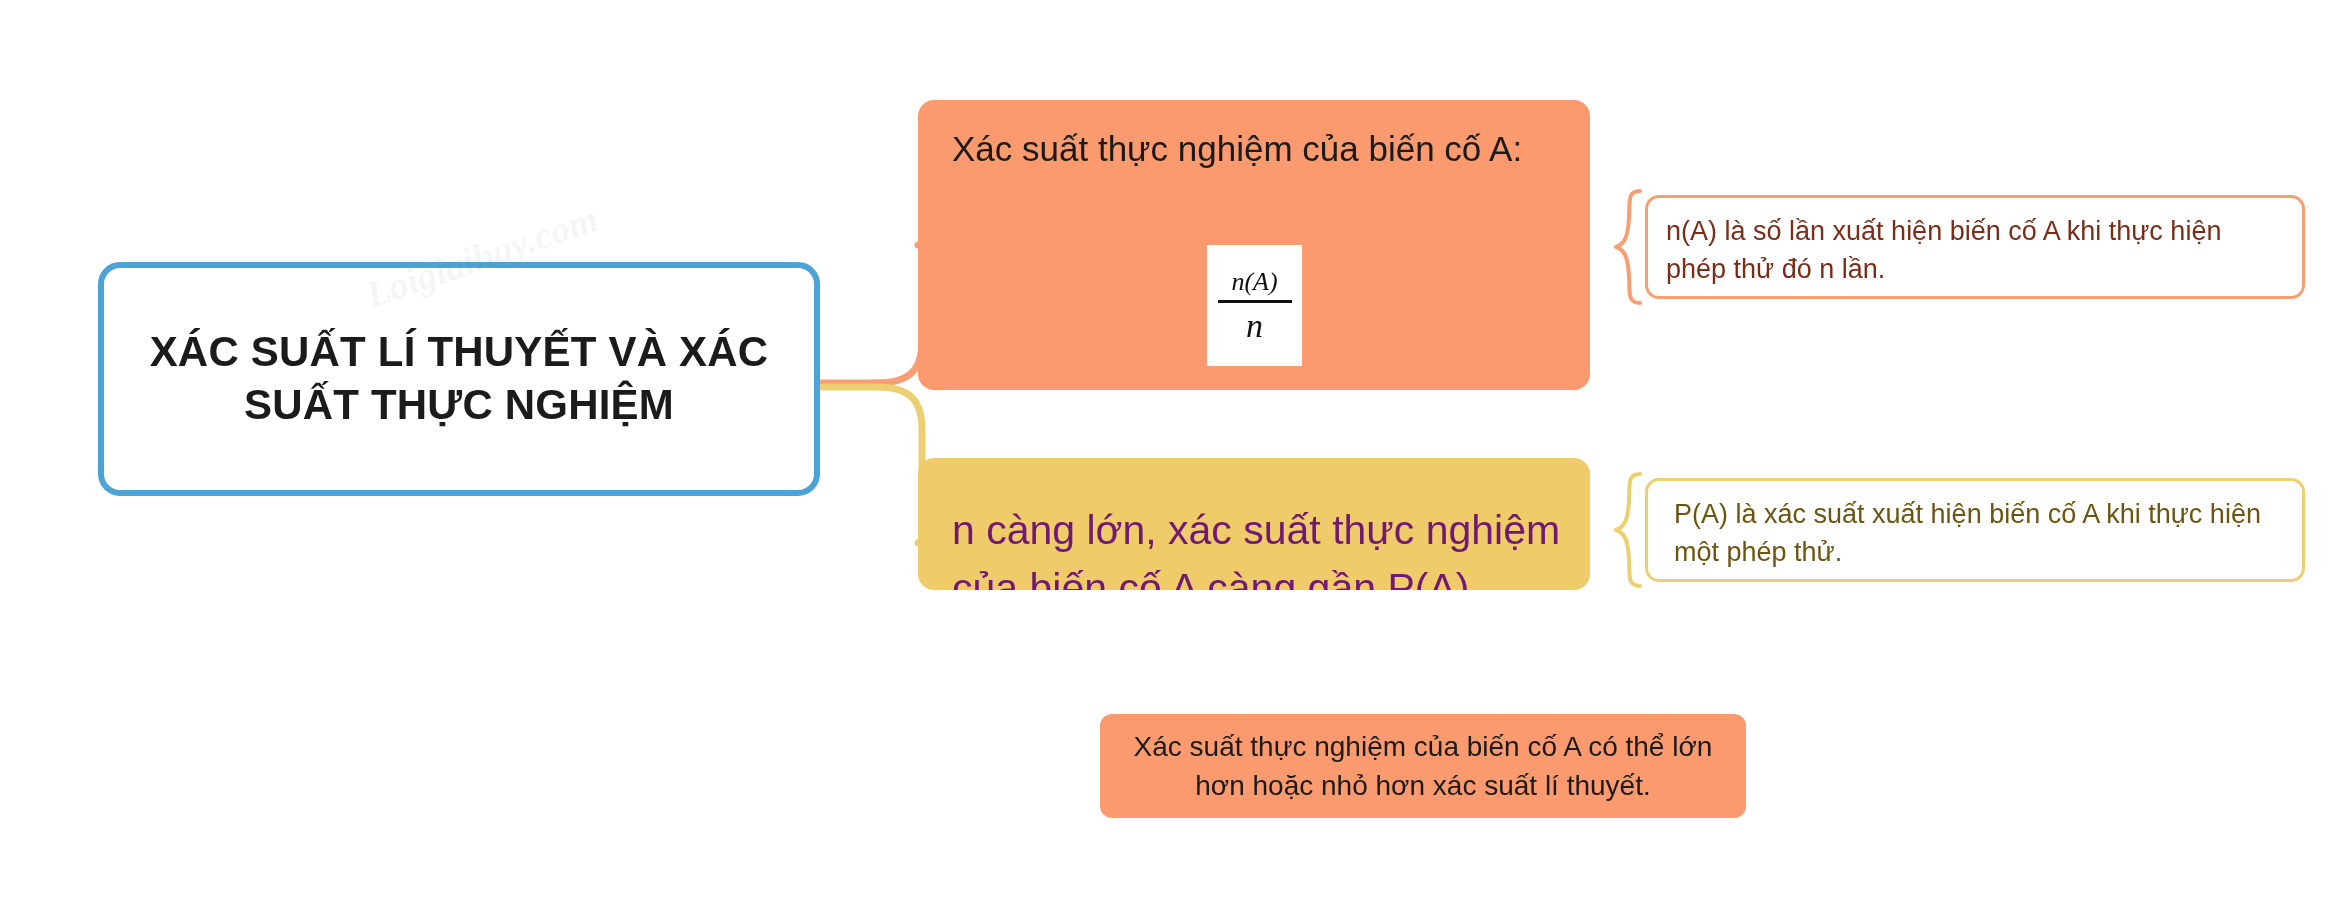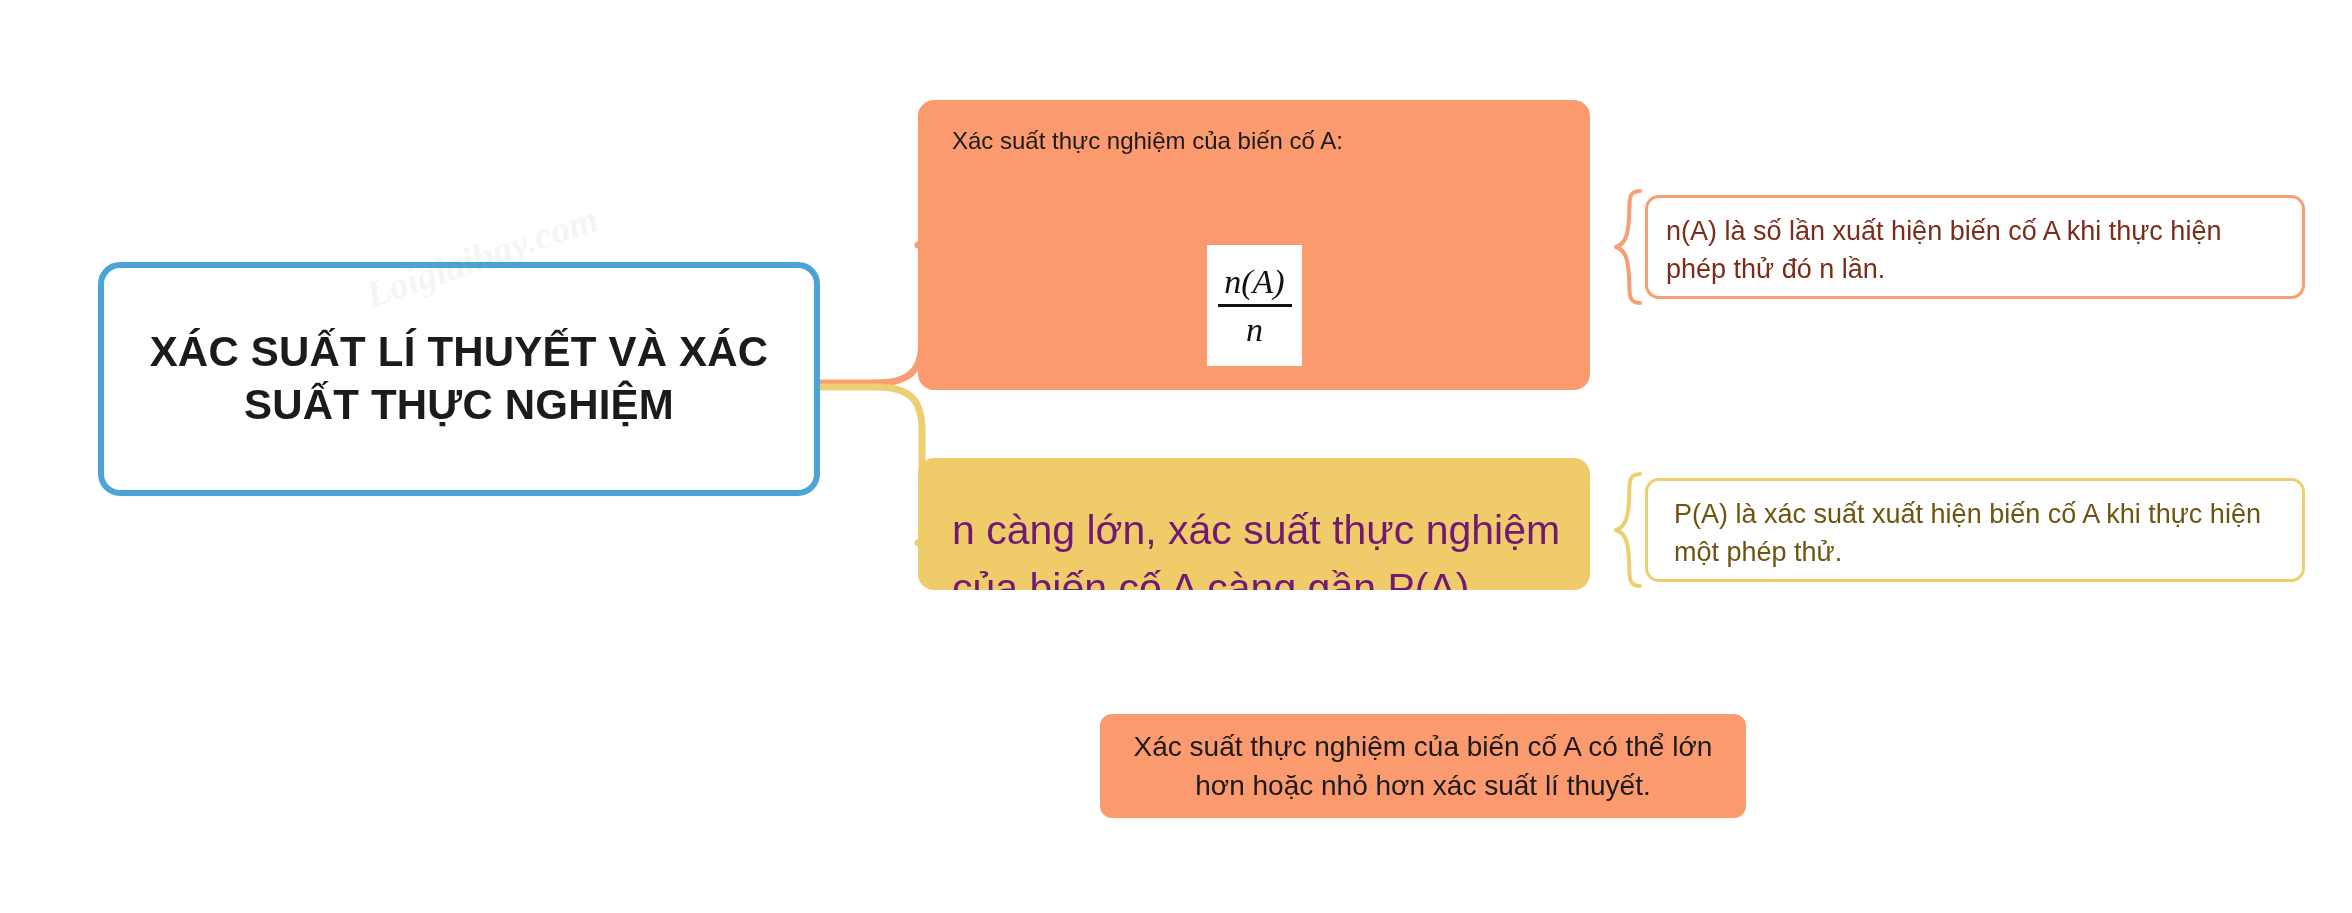--- a/index.html
+++ b/index.html
@@ -66,41 +66,41 @@
     width: 672px;
     height: 290px;
     background: #fb9a6f;
     border-radius: 16px;
   }
   .node-orange .node-text {
     position: absolute;
     left: 34px;
     top: 24px;
     width: 600px;
-    font-size: 24px;
+    font-size: 35px;
     line-height: 1.42;
     color: #1b1b1b;
   }
   .fraction-box {
     position: absolute;
     left: 1207px;
     top: 245px;
     width: 95px;
     height: 121px;
     background: #ffffff;
     display: flex;
     flex-direction: column;
     align-items: center;
     justify-content: center;
     font-family: "Liberation Serif", serif;
     font-style: italic;
     color: #111111;
   }
   .frac-num {
-    font-size: 34px;
+    font-size: 26px;
     line-height: 1;
     padding: 0 4px 5px 4px;
   }
   .frac-bar {
     width: 74px;
     height: 3px;
     background: #111111;
   }
   .frac-den {
     font-size: 34px;

